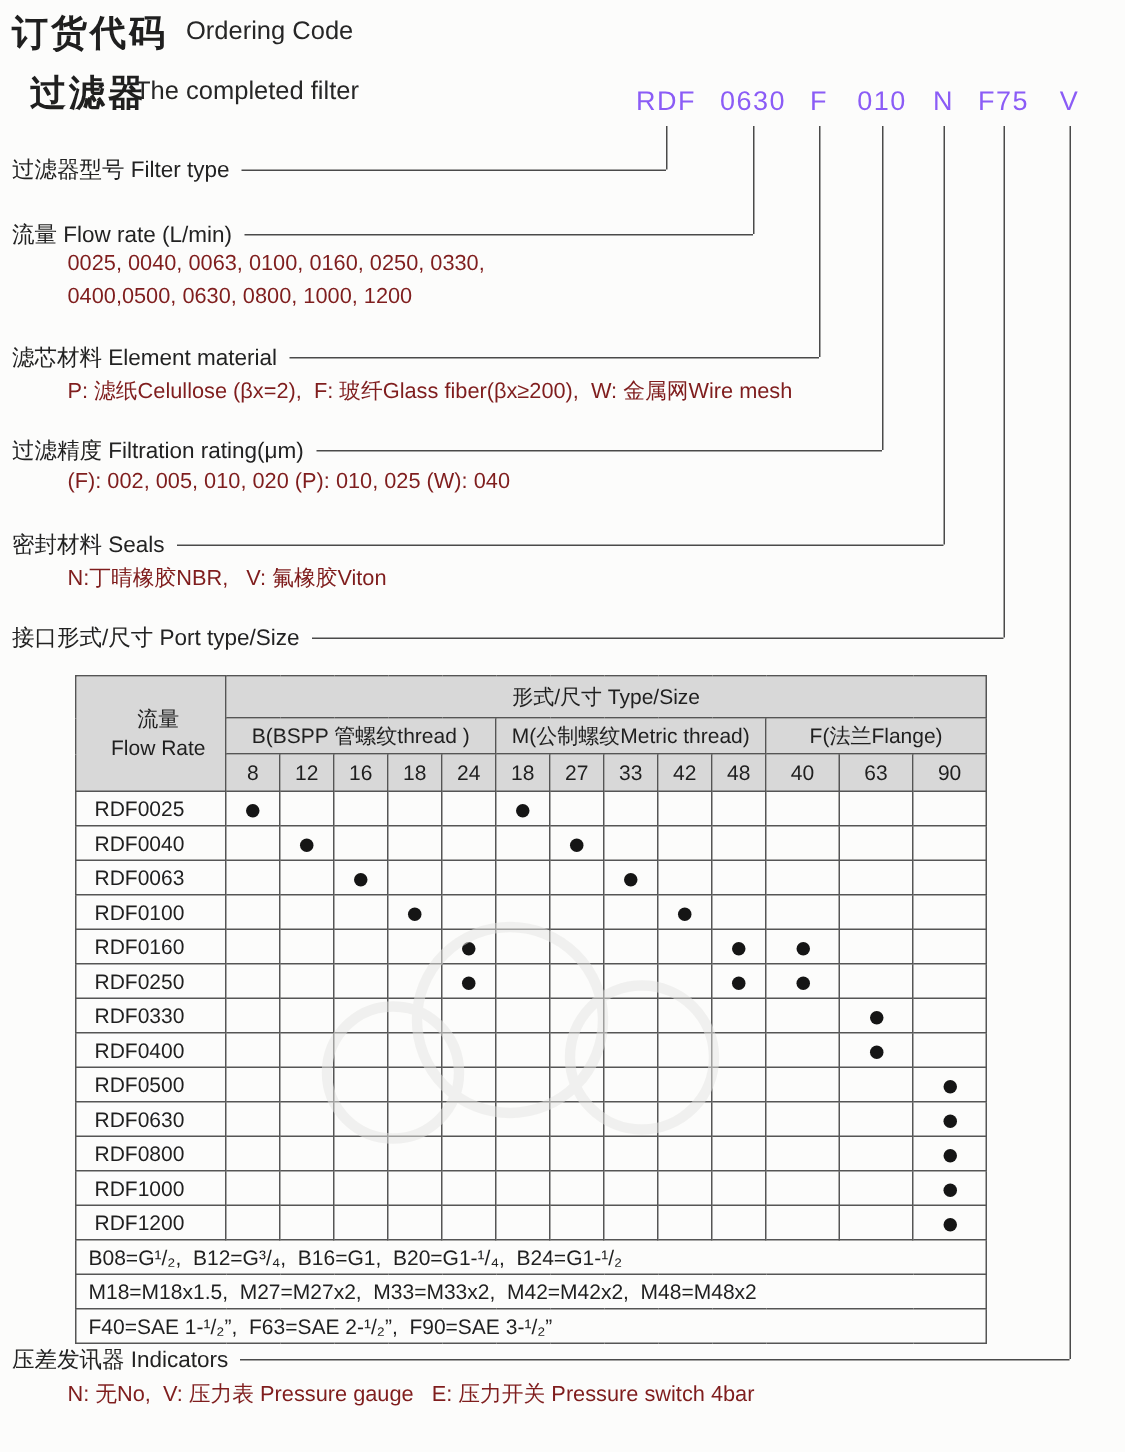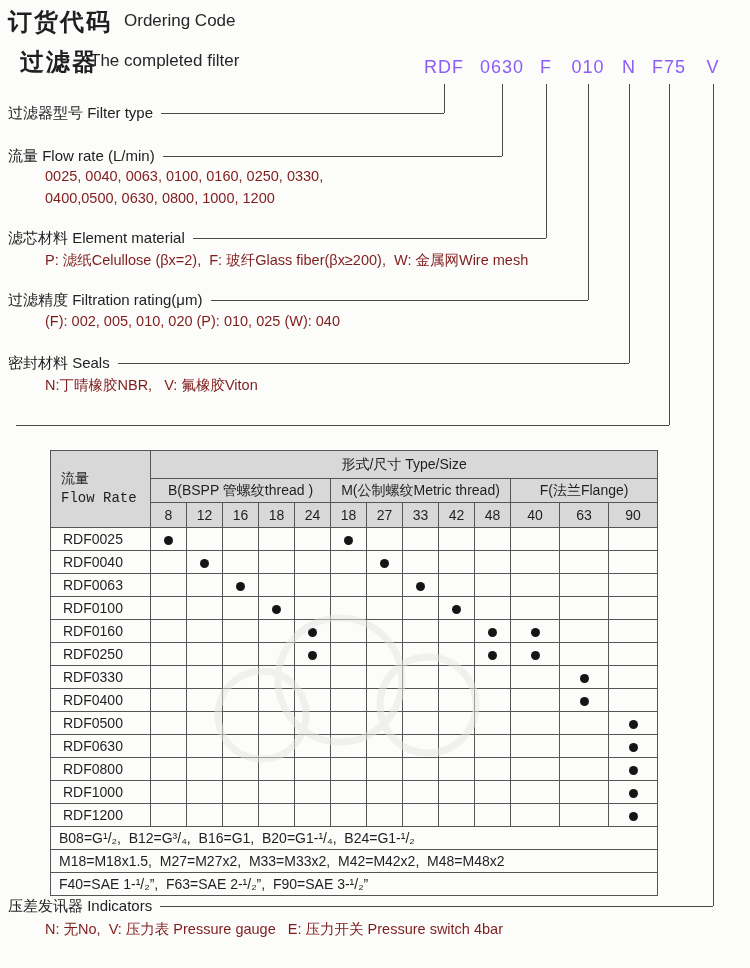--- a/index.html
+++ b/index.html
@@ -14,21 +14,21 @@
   .legend-row .label { font-size:15px; white-space:nowrap; color:#222; }
   .lead-line { flex:1; height:1px; background:#4a4a4a; margin-left:8px; }
   .vline { position:absolute; width:1px; background:#4a4a4a; }
   .detail { position:absolute; left:45px; font-size:14.5px; white-space:pre; color:#7f1d1d; }
   .table-wrap { position:absolute; left:50px; top:450px; width:607px; }
   .wm { position:absolute; left:120px; top:115px; opacity:0.5; pointer-events:none; }
   table { border-collapse:collapse; width:607px; table-layout:fixed; }
   th, td { border:1px solid #555; font-weight:normal; font-size:14px; text-align:center;
     padding:0; color:#1f1f1f; overflow:hidden; }
   thead th { background:#d8d8d8; }
-  .model-head { text-align:left; padding-left:10px; line-height:1.35; font-size:14px;font-family:Liberation Mono, monospace; }
+  .model-head { text-align:center; padding-left:10px; line-height:1.35; font-size:14px; }
   .model-cell { text-align:left; padding-left:12px; background:transparent; }
   .note-cell { text-align:left; padding-left:8px; white-space:pre; background:transparent; }
   .dot { display:inline-block; width:9px; height:9px; border-radius:50%; background:#151515; vertical-align:middle; }
   tr.h1 > th { height:28px; }
   tr.h2 > th { height:24px; }
   tr.h3 > th { height:25px; }
   tbody tr { height:23px; }
 </style>
 </head>
 <body>
@@ -75,20 +75,21 @@
 <div class="detail" style="top:313px;">(F): 002, 005, 010, 020 (P): 010, 025 (W): 040</div>
 
 <div class="legend-row" style="top:354px; width:621px;">
   <span class="label">密封材料 Seals</span>
   <div class="lead-line"></div>
 </div>
 <div class="vline" style="left:629px; top:84px; height:279px;"></div>
 <div class="detail" style="top:376px;">N:丁晴橡胶NBR,   V: 氟橡胶Viton</div>
 
 <div class="legend-row" style="top:416px; width:661px;">
+  <span class="label">接口形式/尺寸 Port type/Size</span>
   <div class="lead-line"></div>
 </div>
 <div class="vline" style="left:669px; top:84px; height:341px;"></div>
 
 <div class="legend-row" style="top:897px; width:705px;">
   <span class="label">压差发讯器 Indicators</span>
   <div class="lead-line"></div>
 </div>
 <div class="vline" style="left:713px; top:84px; height:822px;"></div>
 <div class="detail" style="top:920px;">N: 无No,  V: 压力表 Pressure gauge   E: 压力开关 Pressure switch 4bar</div>

